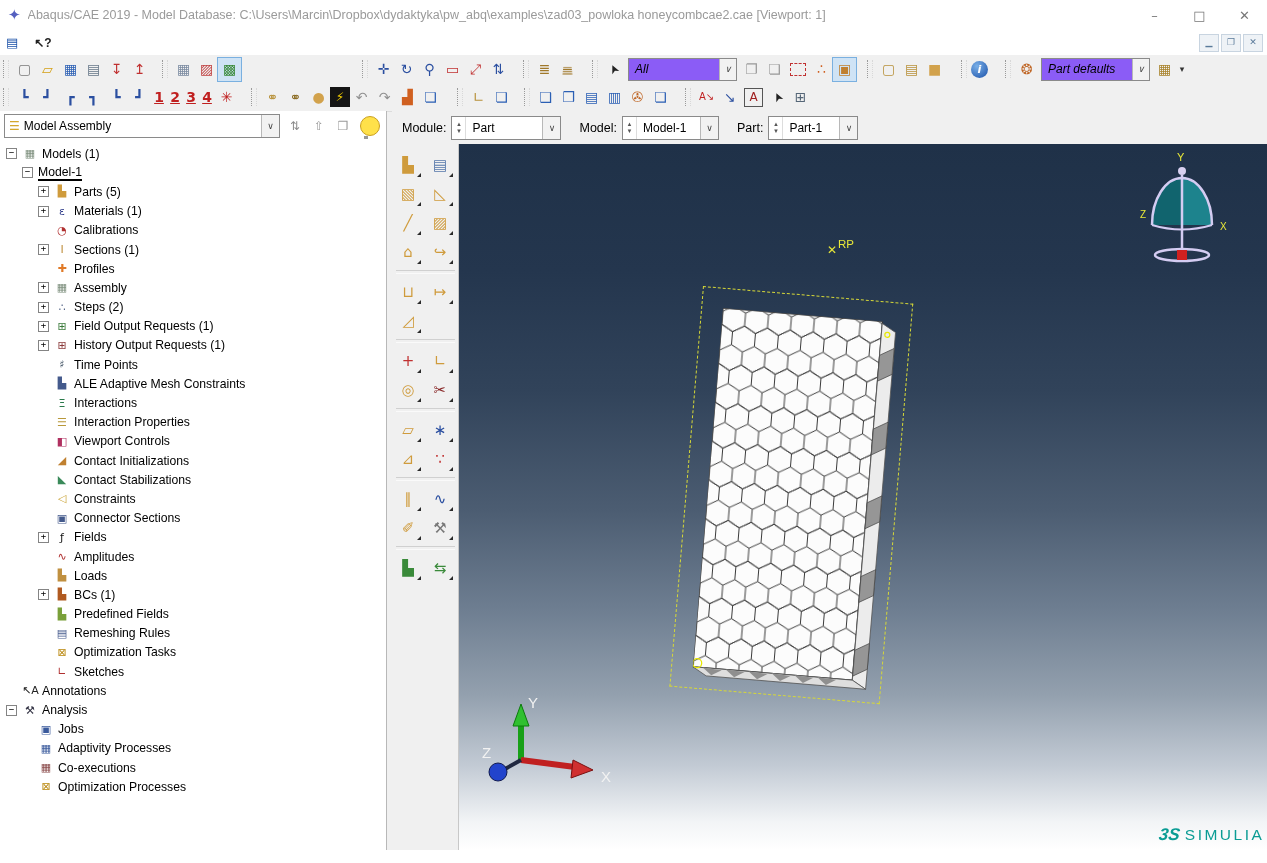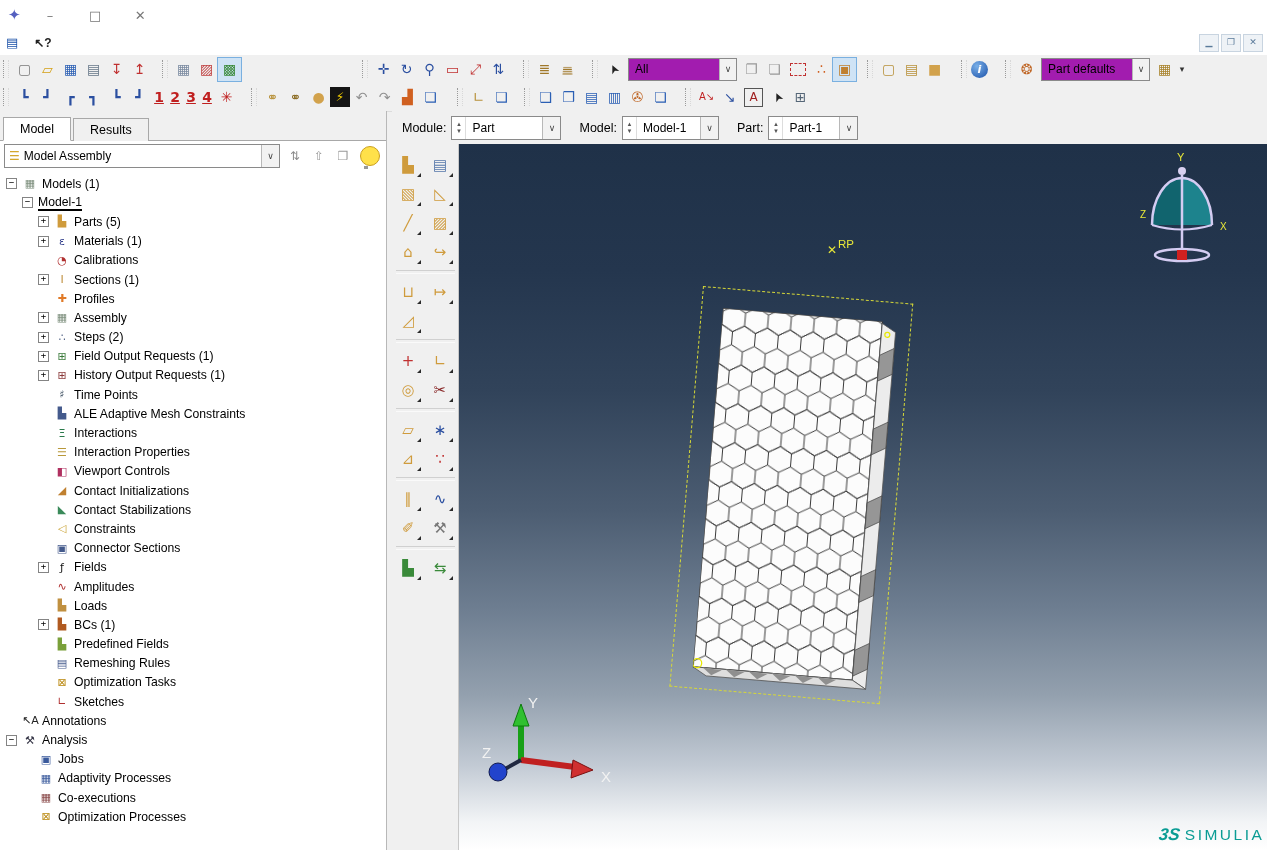--- a/index.html
+++ b/index.html
@@ -32,21 +32,21 @@
   .tbi.num{font-weight:bold;font-size:14px;width:16px;text-decoration:underline;}
   .tbi.cur{transform:rotate(-115deg);font-size:12px;}
   .tbi.small{font-size:10px;}
   .tbi.boxed{border:1px solid #555;width:17px;height:17px;font-size:12px;margin:0 3px;}
   .tbi.skewy{transform:perspective(30px) rotateX(35deg);}
   .tbi.caret{width:12px;font-size:9px;}
   .dashedrect{width:14px;height:11px;border:1px dashed #c03030;margin:0 4px;}
   .infoicon{width:17px;height:17px;border-radius:50%;color:#fff;font-style:italic;font-weight:bold;font-size:11px;
             background:radial-gradient(circle at 35% 30%,#7ab0e8,#1a50a8);display:flex;align-items:center;justify-content:center;}
   .darktile{background:#141414;width:20px;height:20px;font-size:12px;}
-  .tbcombo{display:flex;align-items:center;height:21px;background:#a21caf;border:1px solid #8a8a8a;margin:0 3px;}
+  .tbcombo{display:flex;align-items:center;height:21px;background:#8b5cf6;border:1px solid #8a8a8a;margin:0 3px;font-style:italic;}
   .tbcombo .cval{padding:0 6px;font-size:12px;min-width:78px;font-family:"Liberation Sans",sans-serif;}
   .tbcombo .cdd{width:16px;height:100%;display:flex;align-items:center;justify-content:center;
                 background:#f2f2f2;border-left:1px solid #b8b8b8;font-size:9px;color:#444;}
   
   .ctxbar{position:absolute;left:392px;top:111px;width:875px;height:33px;background:#f0f0f0;
           display:flex;align-items:center;border-bottom:1px solid #d8d8d8;}
   .ctxlbl{margin-left:10px;margin-right:5px;font-size:12.5px;}
   .combo{display:flex;align-items:center;height:22px;background:#fff;border:1px solid #8a8a8a;}
   .combo .spin{width:13px;height:100%;display:flex;flex-direction:column;align-items:center;justify-content:center;
                font-size:6px;color:#555;border-right:1px solid #ddd;line-height:1.1;}
@@ -108,20 +108,21 @@
   .logotext{font-size:15.5px;letter-spacing:2.5px;font-weight:500;}
   .botstrip{position:absolute;left:0;top:850px;width:1267px;height:13px;background:#ffffff;}
 </style>
 </head>
 <body>
 
 <div id="app">
 
   <div class="titlebar">
     <span class="appicon">✦</span>
+    <span class="apptitle">Abaqus/CAE 2019 - Model Database: C:\Users\Marcin\Dropbox\dydaktyka\pw_abq\examples\zad03_powloka honeycombcae2.cae [Viewport: 1]</span>
     <div class="wctrls">
         <span class="tbi" style="color: rgb(119, 119, 119);">–</span>
         <span class="tbi" style="color: rgb(119, 119, 119);">□</span>
         <span class="tbi" style="color: rgb(119, 119, 119);">✕</span>
       </div>
   </div>
 
   <div class="menubar">
     <span class="micon">▤</span>
     <span></span>
@@ -262,24 +263,20 @@
     </div>
     <span class="ctxlbl" style="margin-left:18px">Part:</span>
     <div class="combo" style="width:88px">
       <span class="spin">▲<br>▼</span>
       <span class="cval">Part-1</span>
       <span class="cdd">∨</span>
     </div>
   </div>
 
   <div class="leftpanel">
-    <div class="tabsrow">
-        <div class="tab active">Model</div>
-        <div class="tab">Results</div>
-      </div>
     <div class="dbrow">
       <div class="dbcombo">
         <span class="dbicon">☰</span>
         <span class="dbval">Model Assembly</span>
         <span class="dbdd">∨</span>
       </div>
       <div class="dbtools">
           <span class="tbi" style="color: rgb(138, 138, 138);">⇅</span>
           <span class="tbi" style="color: rgb(154, 154, 154);">⇧</span>
           <span class="tbi" style="color: rgb(154, 154, 154);">❐</span>

